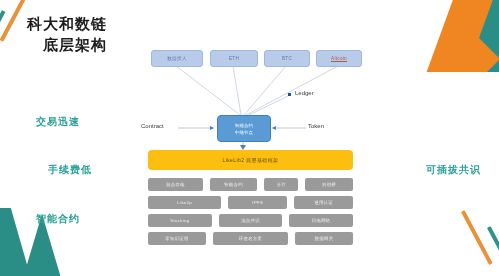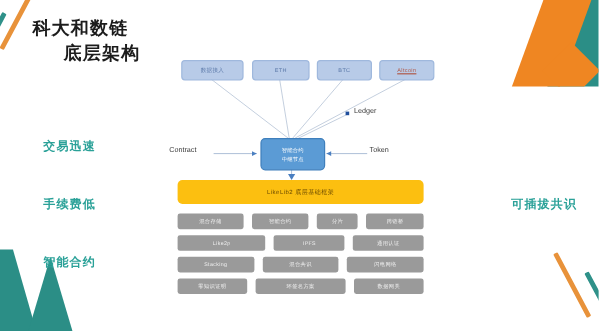--- a/index.html
+++ b/index.html
@@ -80,34 +80,34 @@
   .br-stripe.b { right: 8px;  bottom: -10px; height: 58px; background: #2f9189; transform: rotate(-28deg); }
 
   
   .title-block { position: absolute; left: 27px; top: 14px; }
   .title-l1 {
     font-size: 15px; font-weight: bold; color: #1c1c1c;
     letter-spacing: 1px; line-height: 20px;
   }
   .title-l2 {
     font-size: 15px; font-weight: bold; color: #1c1c1c;
-    letter-spacing: 1px; line-height: 22px; margin-left: 26px;
+    letter-spacing: 1px; line-height: 22px; margin-left: 16px;
   }
 
   
   .feat {
     position: absolute;
     font-size: 10px;
     font-weight: bold;
     color: #2aa198;
     letter-spacing: 1px;
     white-space: nowrap;
   }
   .feat.l1 { left: 36px;  top: 115px; }
-  .feat.l2 { left: 36px;  top: 163px; text-align: right; }
+  .feat.l2 { left: 48px;  top: 163px; text-align: right; }
   .feat.l3 { left: 36px;  top: 212px; }
   .feat.r1 { right: 18px; top: 115px; }
   .feat.r2 { right: 18px; top: 163px; font-family: Liberation Mono, monospace; }
   .feat.r3 { right: 18px; top: 212px; }
 
   
   #diagram { position: absolute; left: 140px; top: 38px; width: 220px; height: 232px; }
 
   .svg-lines { position: absolute; left: 0; top: 0; width: 220px; height: 232px; }
 

